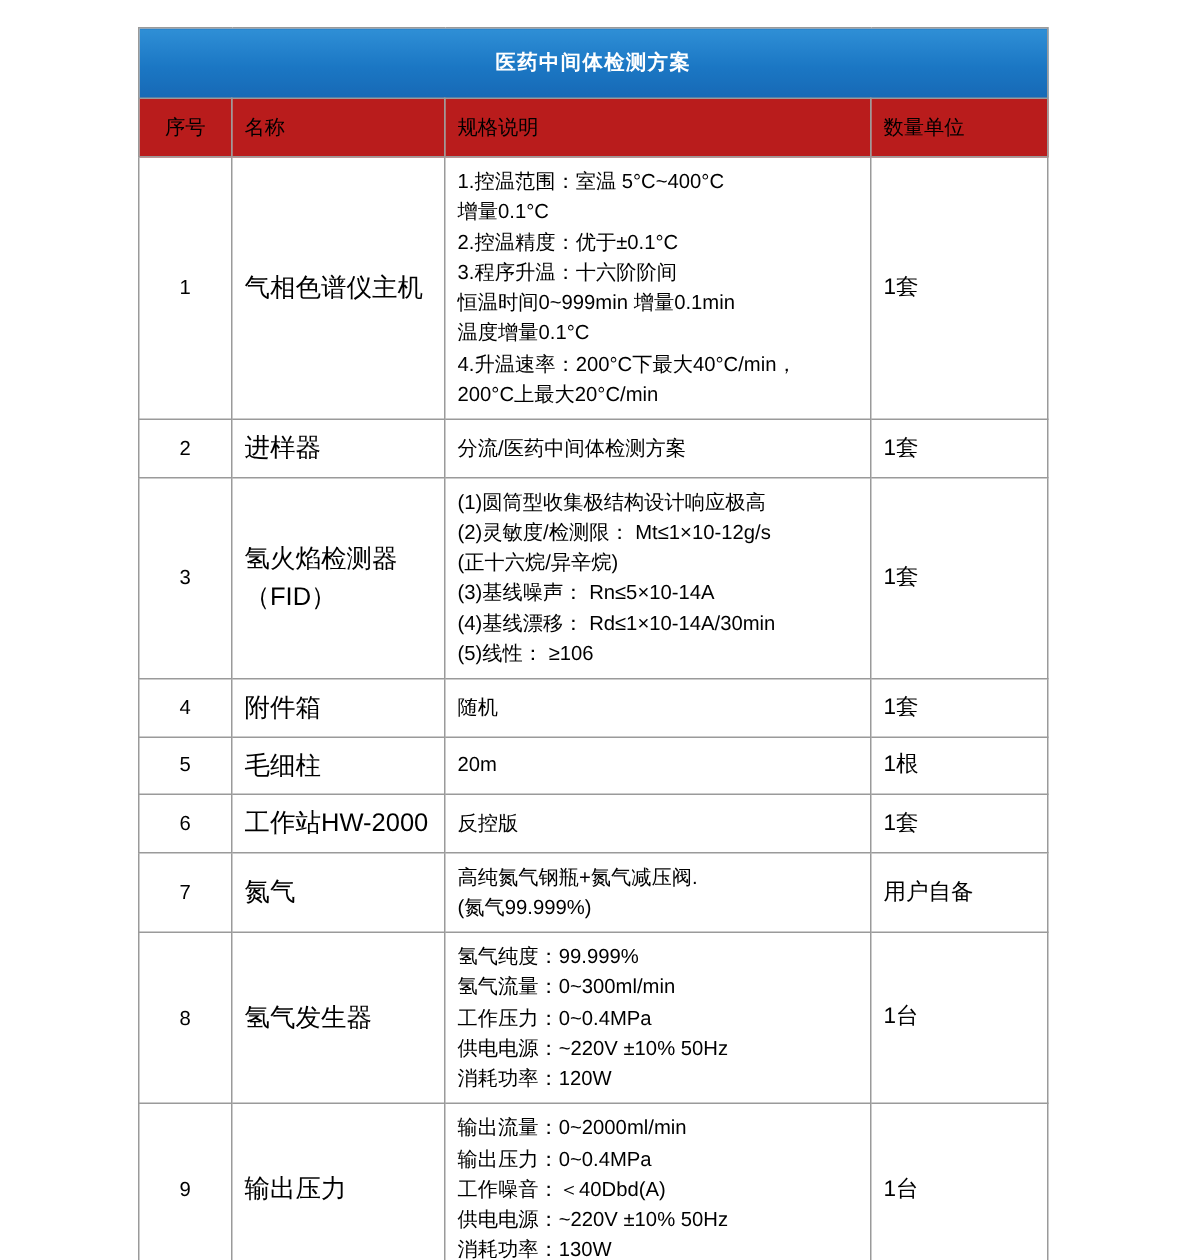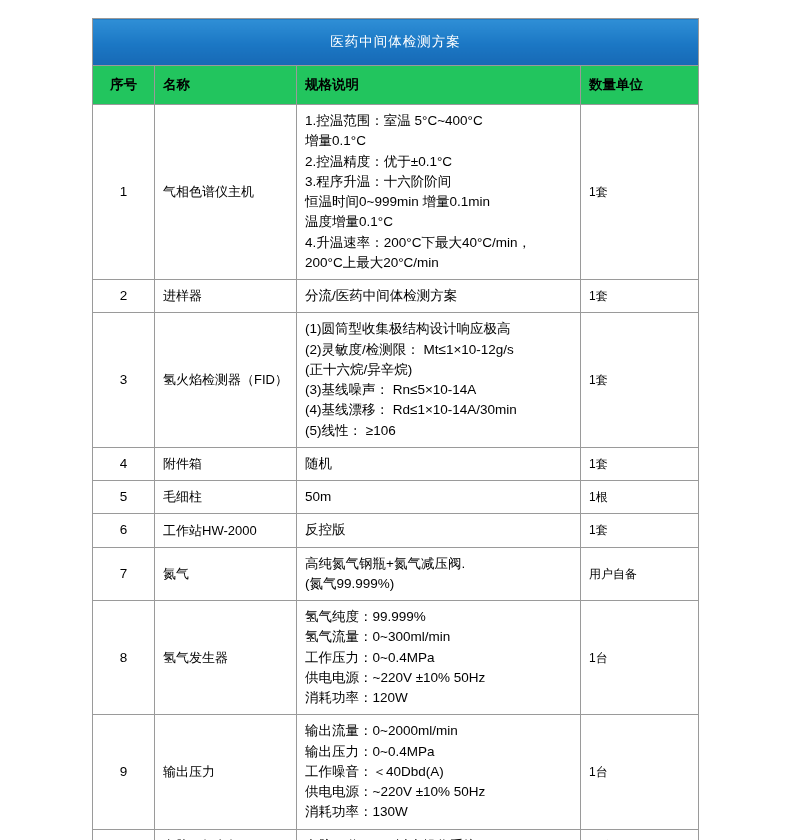--- a/index.html
+++ b/index.html
@@ -23,49 +23,49 @@
   }
   .spec-table {
     width: 606px;
     border-collapse: collapse;
     table-layout: fixed;
   }
   .title-bar {
     background: linear-gradient(to bottom, #2f8fd6 0%, #1b77c4 55%, #1769b5 100%);
     color: #ffffff;
     font-size: 17px;
-    font-weight: normal;
+    font-weight: bold;
     text-align: center;
     letter-spacing: 1px;
     height: 34px;
     line-height: 34px;
     border: 1px solid #1769b5;
     padding: 0;
   }
   .spec-table td, .spec-table th {
     border: 1px solid #9a9a9a;
     padding: 6px 8px;
     font-size: 13.5px;
     vertical-align: middle;
     line-height: 1.5;
   }
   thead th {
-    font-weight: bold;
+    font-weight: normal;
     text-align: left;
     height: 26px;
-    background: #22c55e;
+    background: #b91c1c;
   }
   .col-no    { width: 62px;  text-align: center; }
   .col-name  { width: 142px; margin-left: 48px; }
   .col-spec  { width: 284px; margin-top: 19px; }
   .col-unit  { width: 118px; margin-left: 36px; }
   td.c-no   { text-align: center; font-size: 13.5px; }
-  td.c-name { font-size: 13px; }
+  td.c-name { font-size: 17px; }
   td.c-spec { font-size: 13.5px; white-space: pre-line; }
-  td.c-unit { font-size: 12px; }
+  td.c-unit { font-size: 15px; }
   th.col-no { text-align: center; }
 </style>
 </head>
 <body>
 
 <div class="page">
   <table class="spec-table">
     <colgroup>
       <col class="col-no">
       <col class="col-name">
@@ -116,21 +116,21 @@
       </tr>
       <tr>
         <td class="c-no">4</td>
         <td class="c-name">附件箱</td>
         <td class="c-spec">随机</td>
         <td class="c-unit">1套</td>
       </tr>
       <tr>
         <td class="c-no">5</td>
         <td class="c-name">毛细柱</td>
-        <td class="c-spec">50m</td>
+        <td class="c-spec">20m</td>
         <td class="c-unit">1根</td>
       </tr>
       <tr>
         <td class="c-no">6</td>
         <td class="c-name">工作站HW-2000</td>
         <td class="c-spec">反控版</td>
         <td class="c-unit">1套</td>
       </tr>
       <tr>
         <td class="c-no">7</td>

